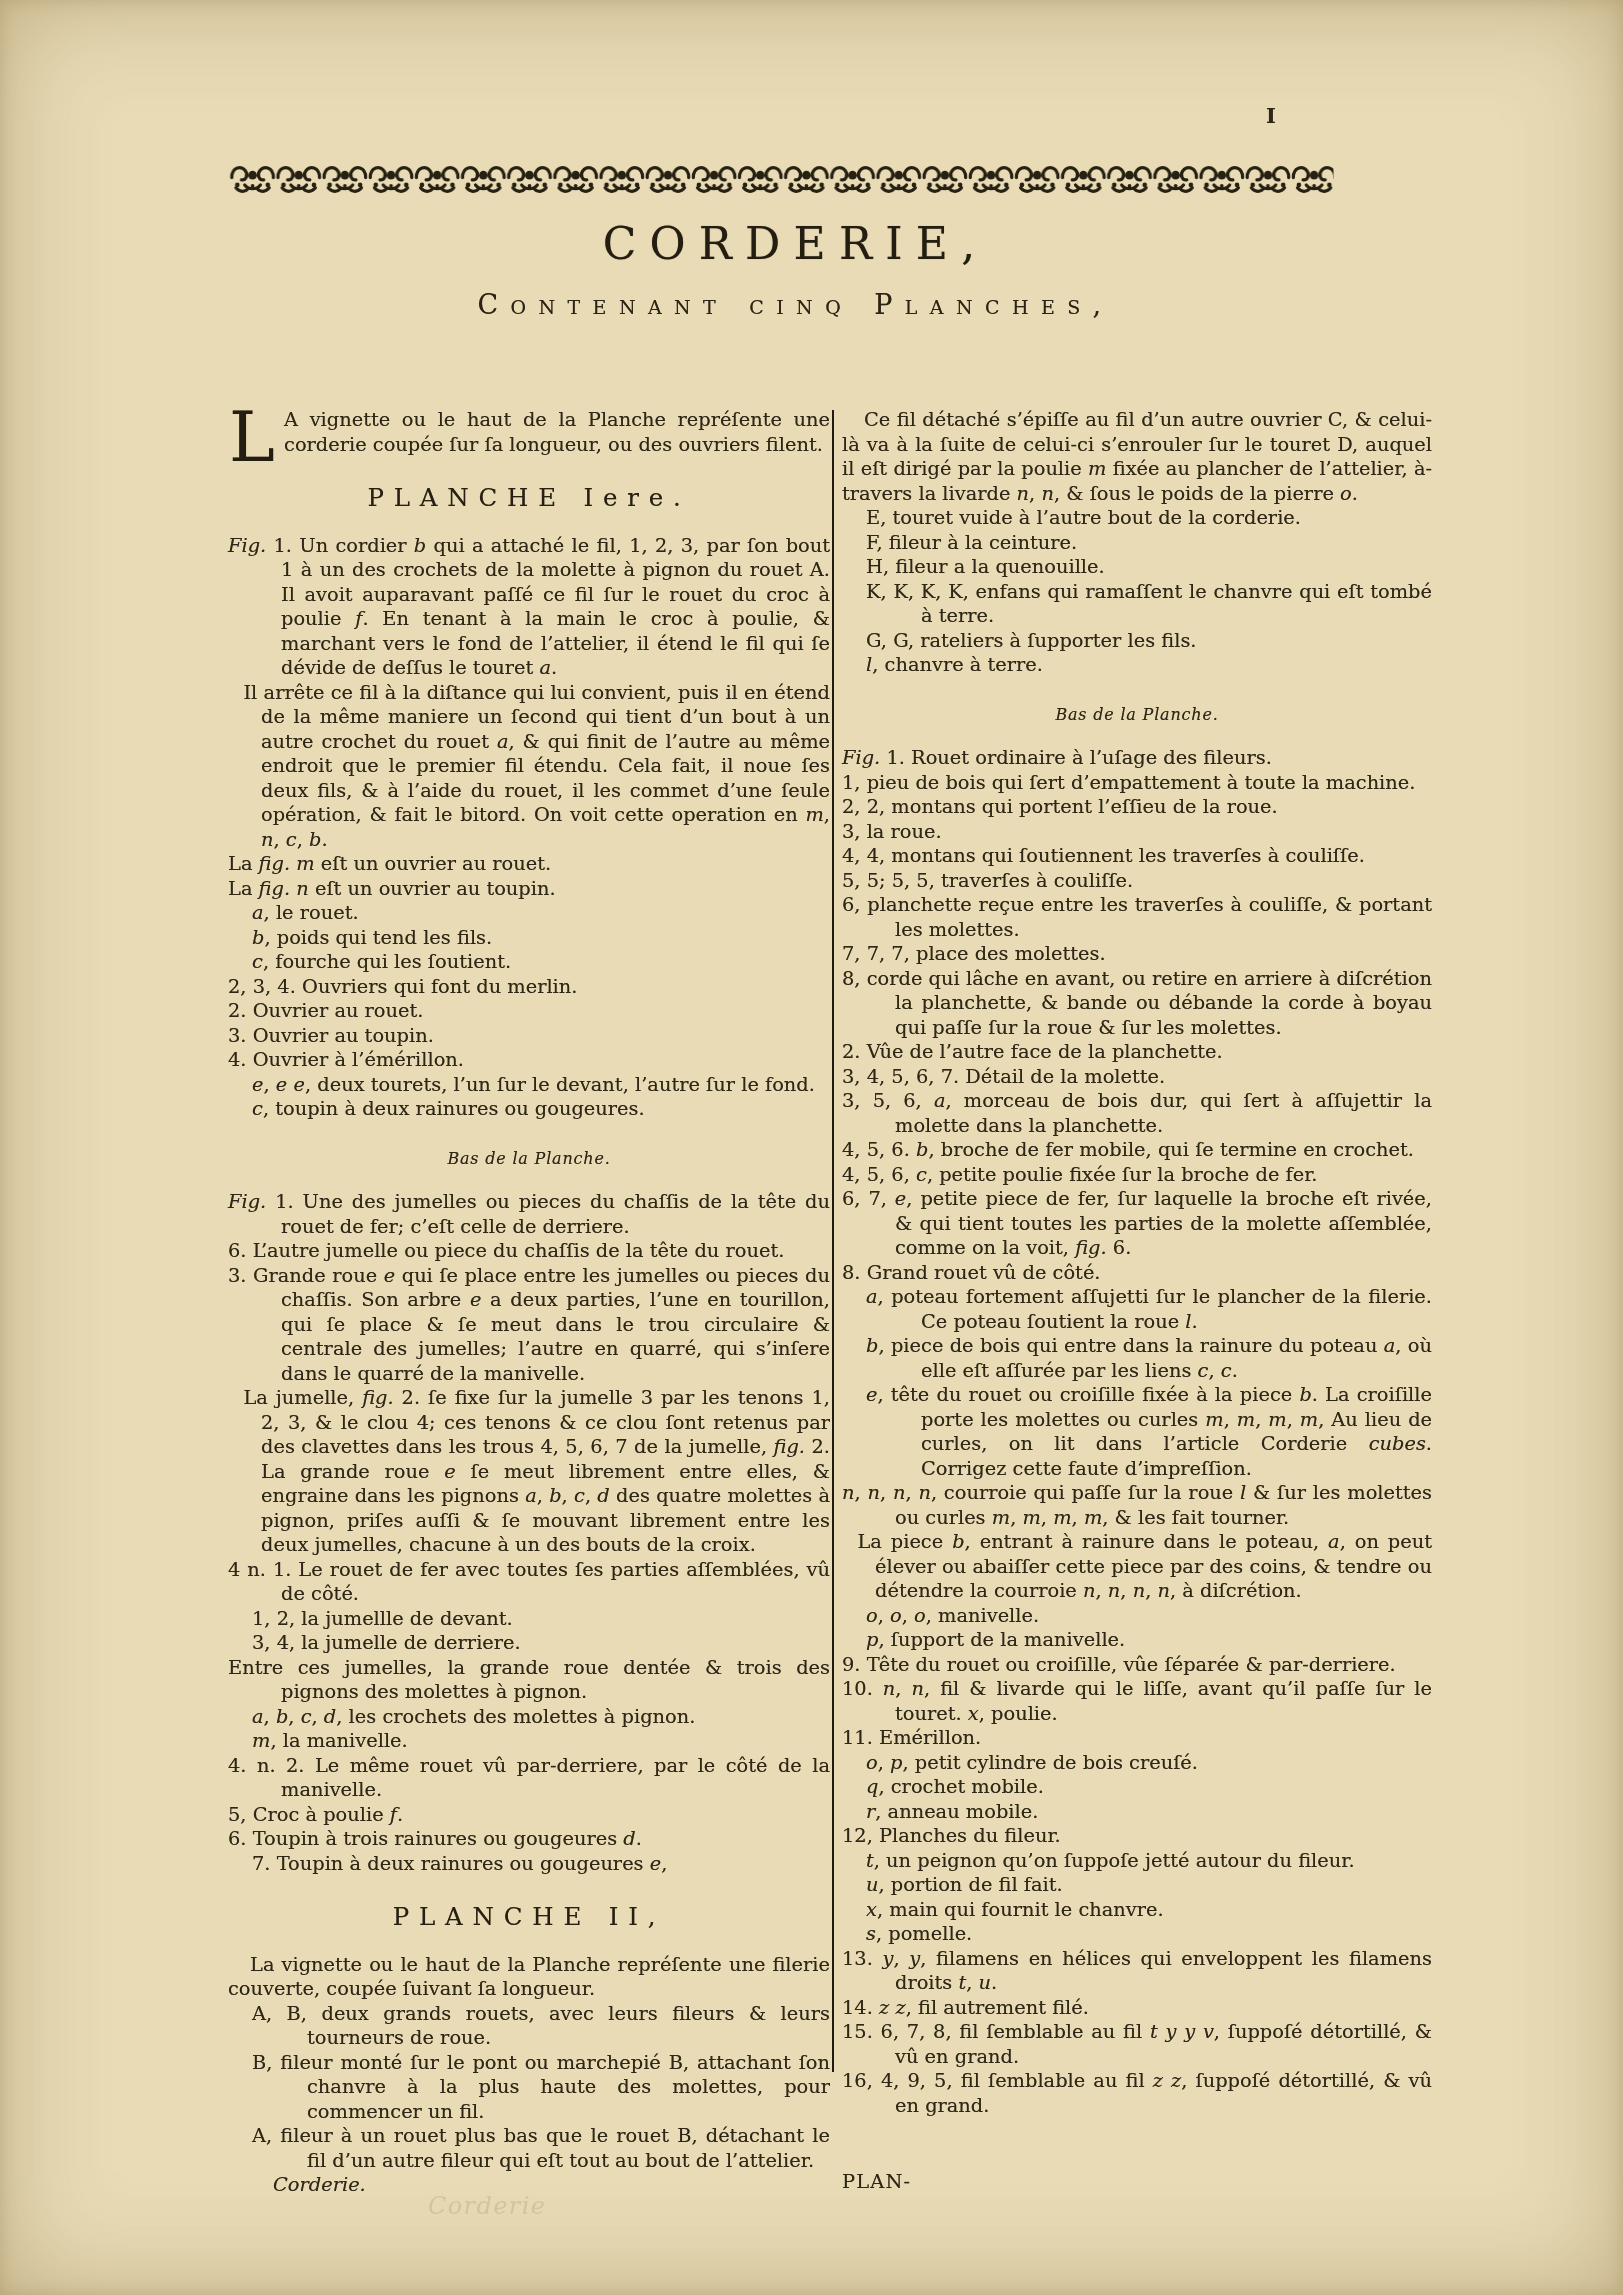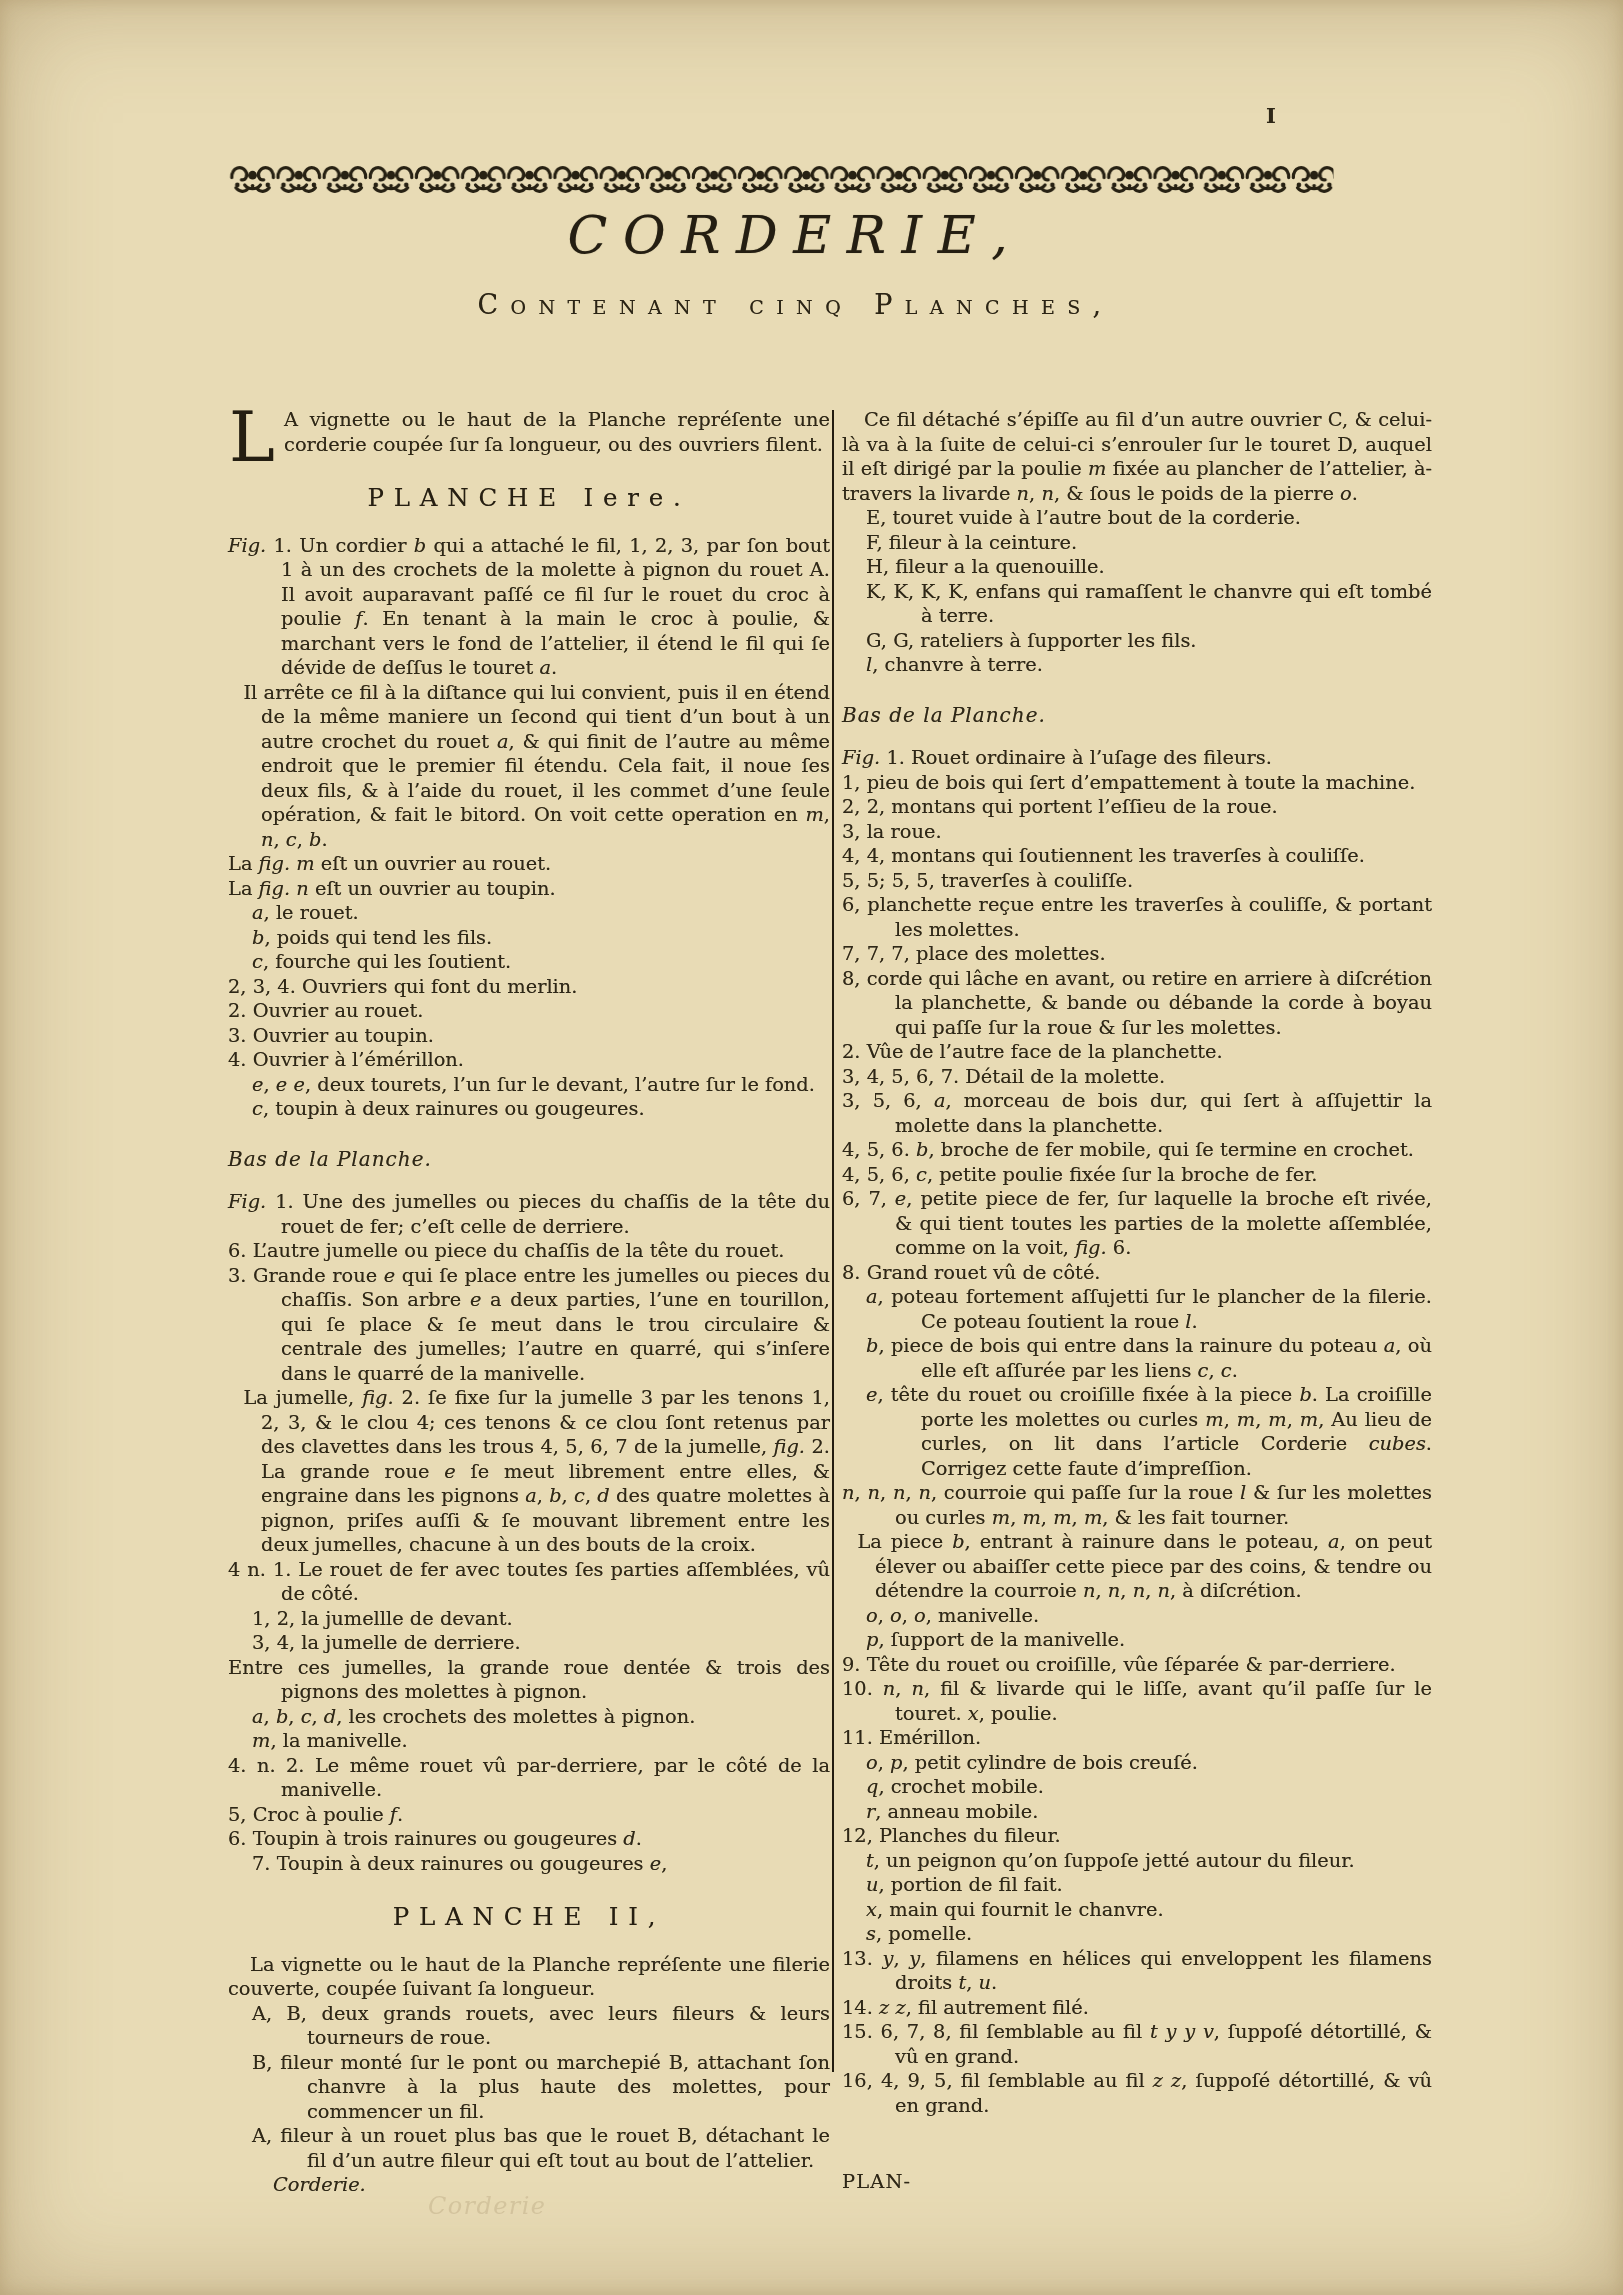--- a/index.html
+++ b/index.html
@@ -19,23 +19,23 @@
     box-shadow: inset 0 0 102px rgba(130,100,55,.38), inset 0 0 18.5px rgba(140,110,60,.28);
   }
 
   .ink { color:#2e2717; text-shadow:0 0 0.5px rgba(46,36,16,.5); }
 
   .page-number { position:absolute; left:1266px; top:103px; font-size:21px; font-weight:bold; }
 
   .ornament { position:absolute; left:228px; top:160px; }
 
   .title {
-    position:absolute; left:194px; top:205px; width:1203px; text-align:center;
-    font-size:52px; letter-spacing:.30em; font-weight:400; color:#241e12;
-    text-shadow:0 0 0.9px rgba(40,30,12,.45); white-space:nowrap;font-style:italic;
+    position:absolute; left:194px; top:218px; width:1203px; text-align:center;
+    font-size:44px; letter-spacing:.30em; font-weight:400; color:#241e12;
+    text-shadow:0 0 0.9px rgba(40,30,12,.45); white-space:nowrap;
   }
   .subtitle {
     position:absolute; left:194px; top:289px; width:1203px; text-align:center;
     font-size:27px; letter-spacing:.46em; font-variant:small-caps; color:#2b2415;
     text-shadow:0 0 0.5px rgba(40,30,12,.5); white-space:nowrap;
   }
 
   .col-divider { position:absolute; left:832px; top:410px; width:2.3px; height:1662px; background:#221c10; }
 
   .column { position:absolute; top:408px; width:602px; font-size:19.4px; line-height:24.5px; text-align:justify; }
@@ -47,21 +47,21 @@
   .line.sub   { padding-left:79px; text-indent:-55px; }
 
   .para { text-indent:22px; margin:0; }
   .para.hang { padding-left:33px; text-indent:-17.6px; }
   .para.first { text-indent:0; }
 
   .plate {
     text-align:center; letter-spacing:.40em; font-size:24.5px;
     margin:29px 0 23px; color:#261f12; text-indent:0;
   }
-  .bas { font-style:italic; font-size:20px; margin:25px 0 19.4px; letter-spacing:.05em; text-indent:0; }
+  .bas { text-align:center; font-style:italic; font-size:16px; margin:25px 0 19.4px; letter-spacing:.05em; text-indent:0; }
 
   .sig  { font-style:italic; margin-left:45px; }
   .catch { text-align:left; margin-top:52px; padding-right:7.4px; letter-spacing:.06em; }
 
   .dropcap { float:left; font-size:69px; line-height:48px; padding:4.6px 9.3px 0 0.9px; color:#241e12; }
 
   .showthrough {
     position:absolute; left:428px; top:2192px; font-size:24px; font-style:italic;
     color:rgba(110,90,50,.16); letter-spacing:1.4px;
   }

